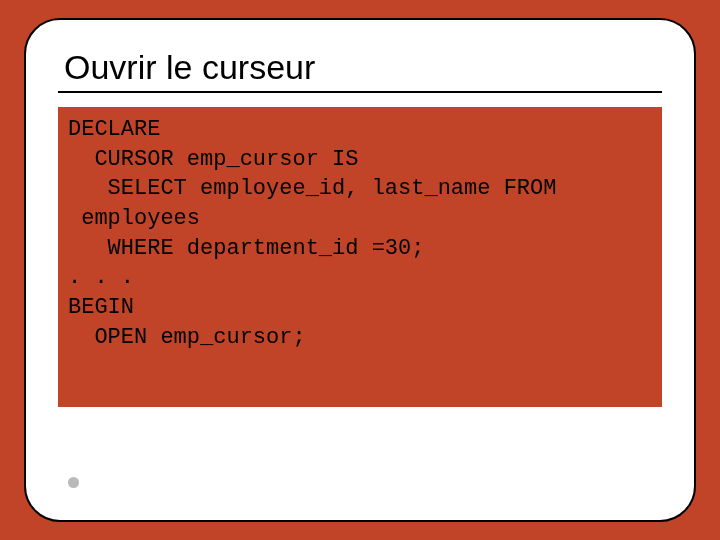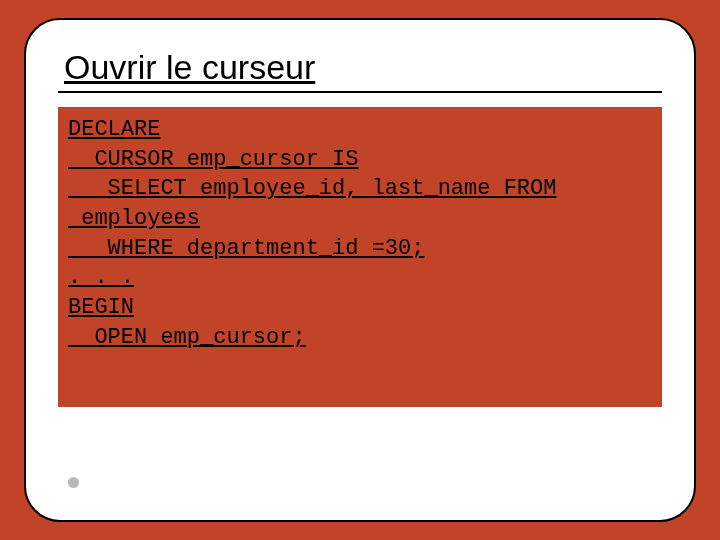--- a/index.html
+++ b/index.html
@@ -21,21 +21,20 @@
     position: absolute;
     top: 18px;
     left: 24px;
     right: 24px;
     bottom: 18px;
     background: #fff;
     border: 2px solid #000;
     border-radius: 36px;
     box-sizing: border-box;
     padding: 28px 32px 20px 32px;
-    text-decoration: underline;
   }
   .title {
     font-size: 34px;
     color: #000;
     font-weight: 400;
     margin: 0 0 4px 6px;
   }
   .title-underline {
     border-bottom: 2px solid #000;
     margin-bottom: 14px;

